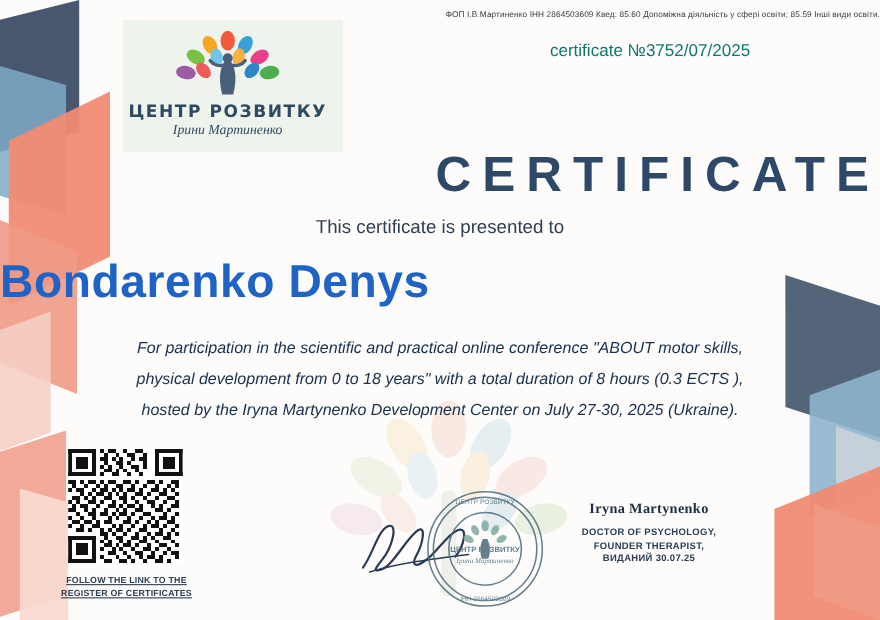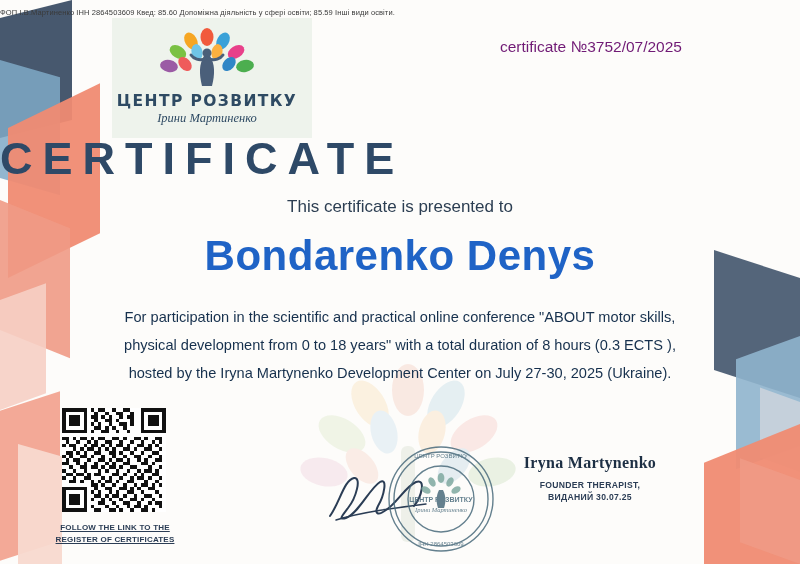--- a/index.html
+++ b/index.html
@@ -135,21 +135,21 @@
     opacity: 0.28;
     pointer-events: none;
   }
 
   
   .top-line {
     position: absolute;
     top: 8px;
     left: 0;
     width: 800px;
-    text-align: left;
+    text-align: right;
     font-size: 7.5px;
     color: #3a3a3a;
     letter-spacing: 0.1px;
   }
 
   
   .logo {
     position: absolute;
     left: 112px;
     top: 28px;
@@ -172,31 +172,31 @@
     color: #2e4a63;
     margin-top: 1px;
   }
 
   
   .cert-number {
     position: absolute;
     right: 118px;
     top: 38px;
     font-size: 15.5px;
-    color: #701a75;
+    color: #0f766e;
     text-align: center;
   }
 
   
   .title {
     position: absolute;
     top: 133px;
     left: 0;
     width: 800px;
-    text-align: left;
+    text-align: right;
     font-size: 45px;
     font-weight: 700;
     letter-spacing: 10px;
     color: #2e4967;
   }
 
   .presented {
     position: absolute;
     top: 197px;
     left: 0;
@@ -204,37 +204,38 @@
     text-align: center;
     font-size: 17px;
     color: #2c3e52;
   }
 
   .recipient {
     position: absolute;
     top: 232px;
     left: 0;
     width: 800px;
-    text-align: center;
+    text-align: left;
     font-size: 42px;
     font-weight: 700;
     color: #1f63c6;
     letter-spacing: 0.5px;
   }
 
   .body-text {
     position: absolute;
     top: 303px;
     left: 70px;
     width: 660px;
     text-align: center;
     font-size: 14.6px;
     line-height: 28px;
     color: #16304d;
     font-weight: 500;
+    font-style: italic;
   }
 
   
   .qr-wrap {
     position: absolute;
     left: 62px;
     top: 408px;
     width: 108px;
   }
   .qr {
@@ -275,21 +276,21 @@
 
   .signer {
     position: absolute;
     left: 470px;
     top: 454px;
     width: 240px;
     text-align: center;
   }
   .signer-name {
     font-family: "Liberation Serif", serif;
-    font-size: 16px;
+    font-size: 13px;
     font-weight: 700;
     color: #1d2f44;
     letter-spacing: 0.3px;
   }
   .signer-role {
     margin-top: 7px;
     font-size: 8.6px;
     font-weight: 700;
     color: #2b3d55;
     line-height: 12.6px;
@@ -637,18 +638,19 @@
       <ellipse cx="70" cy="46" rx="3.2" ry="5" fill="#7fa9a0" transform="rotate(60 70 46)"></ellipse>
       <path d="M53 46 C50 52 50 58 52 64 L58 64 C60 58 60 52 57 46 Z" fill="#4a6b7c"></path>
       <text x="55" y="58" text-anchor="middle" fill="#4a6b7c" font-family="'Liberation Sans', sans-serif" font-size="7" font-weight="bold">ЦЕНТР РОЗВИТКУ</text>
       <text x="55" y="68" text-anchor="middle" fill="#4a6b7c" font-family="'Liberation Serif', serif" font-size="6.5" font-style="italic">Ірини Мартиненко</text>
     </g>
   </svg>
 
   <div class="signer">
     <div class="signer-name">Iryna Martynenko</div>
     <div class="signer-role">
+      <div>DOCTOR OF PSYCHOLOGY,</div>
       <div>FOUNDER THERAPIST,</div>
     </div>
     <div class="issued">ВИДАНИЙ 30.07.25</div>
   </div>
 
 </div>
 
 </body></html>

